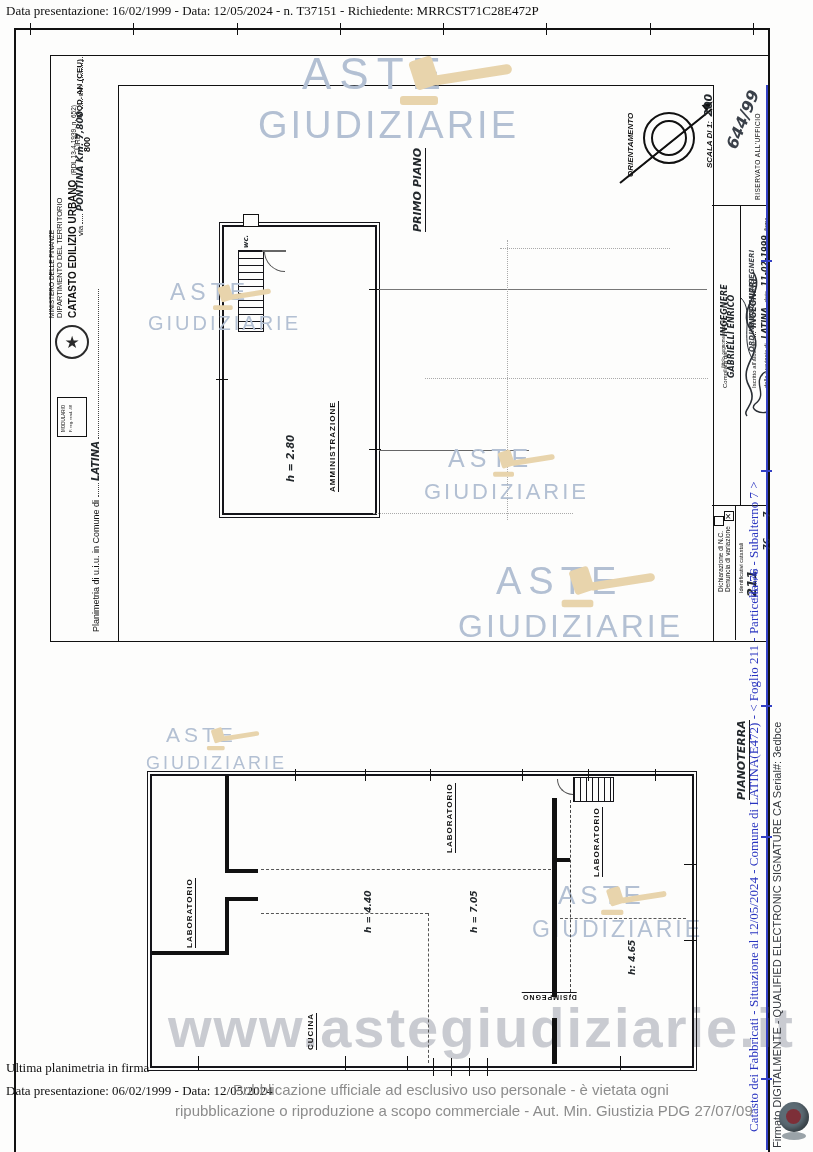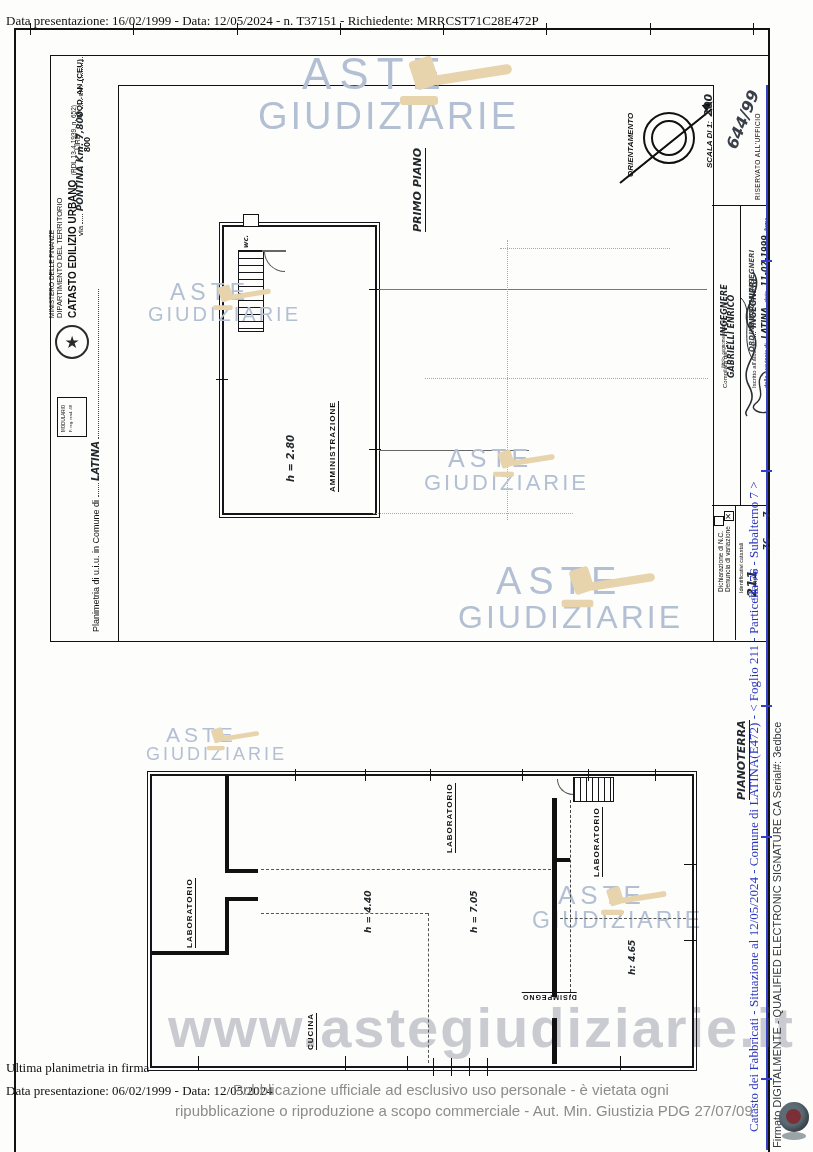--- a/index.html
+++ b/index.html
@@ -14,36 +14,36 @@
   .grayline{position:absolute;background:#666;}
   .dash-h{position:absolute;border-top:1px dashed #555;height:0;}
   .dash-v{position:absolute;border-left:1px dashed #555;width:0;}
   .faint-h{position:absolute;border-top:1px dotted #aaa;height:0;}
   .faint-v{position:absolute;border-left:1px dotted #aaa;width:0;}
   .planrect{position:absolute;border:2px solid #15151a;outline:1px solid #15151a;outline-offset:2px;background:transparent;}
   .stairs-h{position:absolute;border:1px solid #15151a;background:repeating-linear-gradient(180deg,#15151a 0 1.5px,transparent 1.5px 7px);}
   .stairs-v{position:absolute;border:1px solid #15151a;background:repeating-linear-gradient(90deg,#15151a 0 1.5px,transparent 1.5px 6px);}
   .roomlbl{font-weight:bold;font-size:8px;letter-spacing:1px;border-bottom:1px solid #15151a;padding-bottom:1px;}
   .wm{position:absolute;color:#b3c0d3;letter-spacing:4px;line-height:1.02;}
-  .wm .l2{letter-spacing:3px;}
+  .wm .l2{letter-spacing:3px;margin-top:9px;}
   .sitewm{position:absolute;font-weight:bold;color:rgba(158,163,173,0.55);letter-spacing:2px;}
   .dots{display:inline-block;border-bottom:1px dotted #444;height:8px;vertical-align:baseline;}
   .cbx{display:inline-block;width:8px;height:8px;border:1px solid #111;margin:0 3px;font-size:8px;
        line-height:8px;text-align:center;vertical-align:-1px;font-style:normal;}
   .tick-v{position:absolute;width:1px;background:#111;}
   .tick-h{position:absolute;height:1px;background:#111;}
   .bluetick{position:absolute;height:2px;width:11px;background:#3340c4;}
   .arcdoor{position:absolute;border-left:1px solid #555;border-bottom:1px solid #555;border-bottom-left-radius:100%;}
 </style>
 </head>
 <body>
 
 <div class="page">
 
-  <div class="abs serif" style="left:6px;top:13px;font-size:13px;">Data presentazione: 16/02/1999 - Data: 12/05/2024 - n. T37151 - Richiedente: MRRCST71C28E472P</div>
+  <div class="abs serif" style="left:6px;top:3px;font-size:13px;">Data presentazione: 16/02/1999 - Data: 12/05/2024 - n. T37151 - Richiedente: MRRCST71C28E472P</div>
 
   <div class="line" style="left:14px;top:28px;width:756px;height:2px;"></div>
   <div class="line" style="left:14px;top:28px;width:2px;height:1124px;"></div>
   <div class="line" style="left:768px;top:28px;width:2px;height:1124px;"></div>
   <div class="tick-v" style="left:30px;top:23px;height:12px;"></div>
   <div class="tick-v" style="left:133px;top:23px;height:12px;"></div>
   <div class="tick-v" style="left:237px;top:23px;height:12px;"></div>
   <div class="tick-v" style="left:340px;top:23px;height:12px;"></div>
   <div class="tick-v" style="left:443px;top:23px;height:12px;"></div>
   <div class="tick-v" style="left:546px;top:23px;height:12px;"></div>

